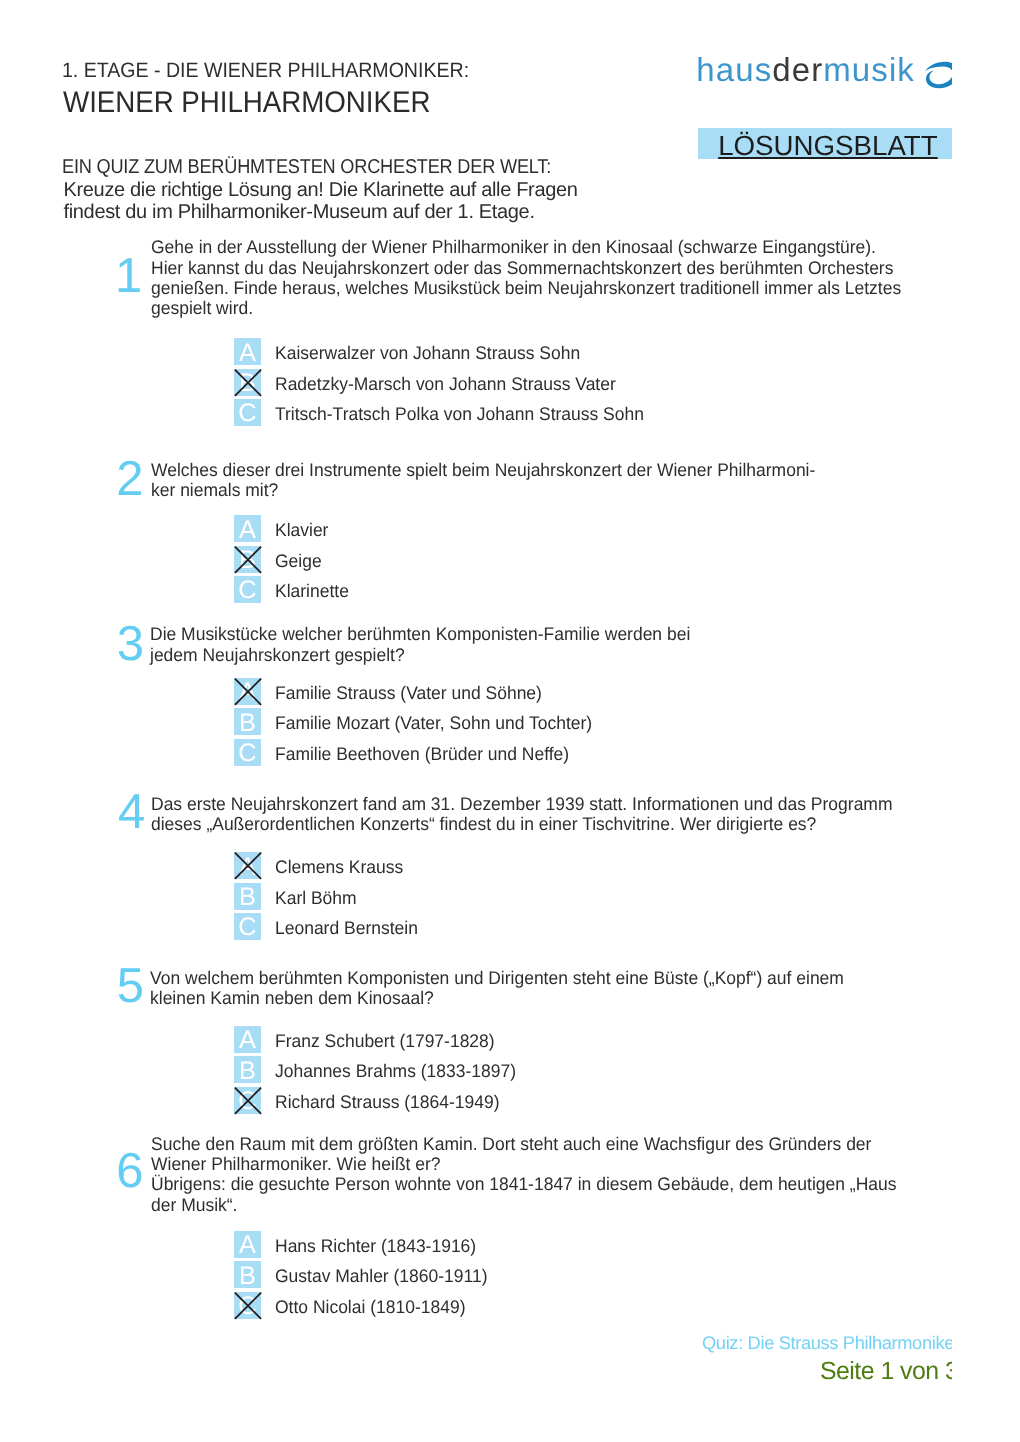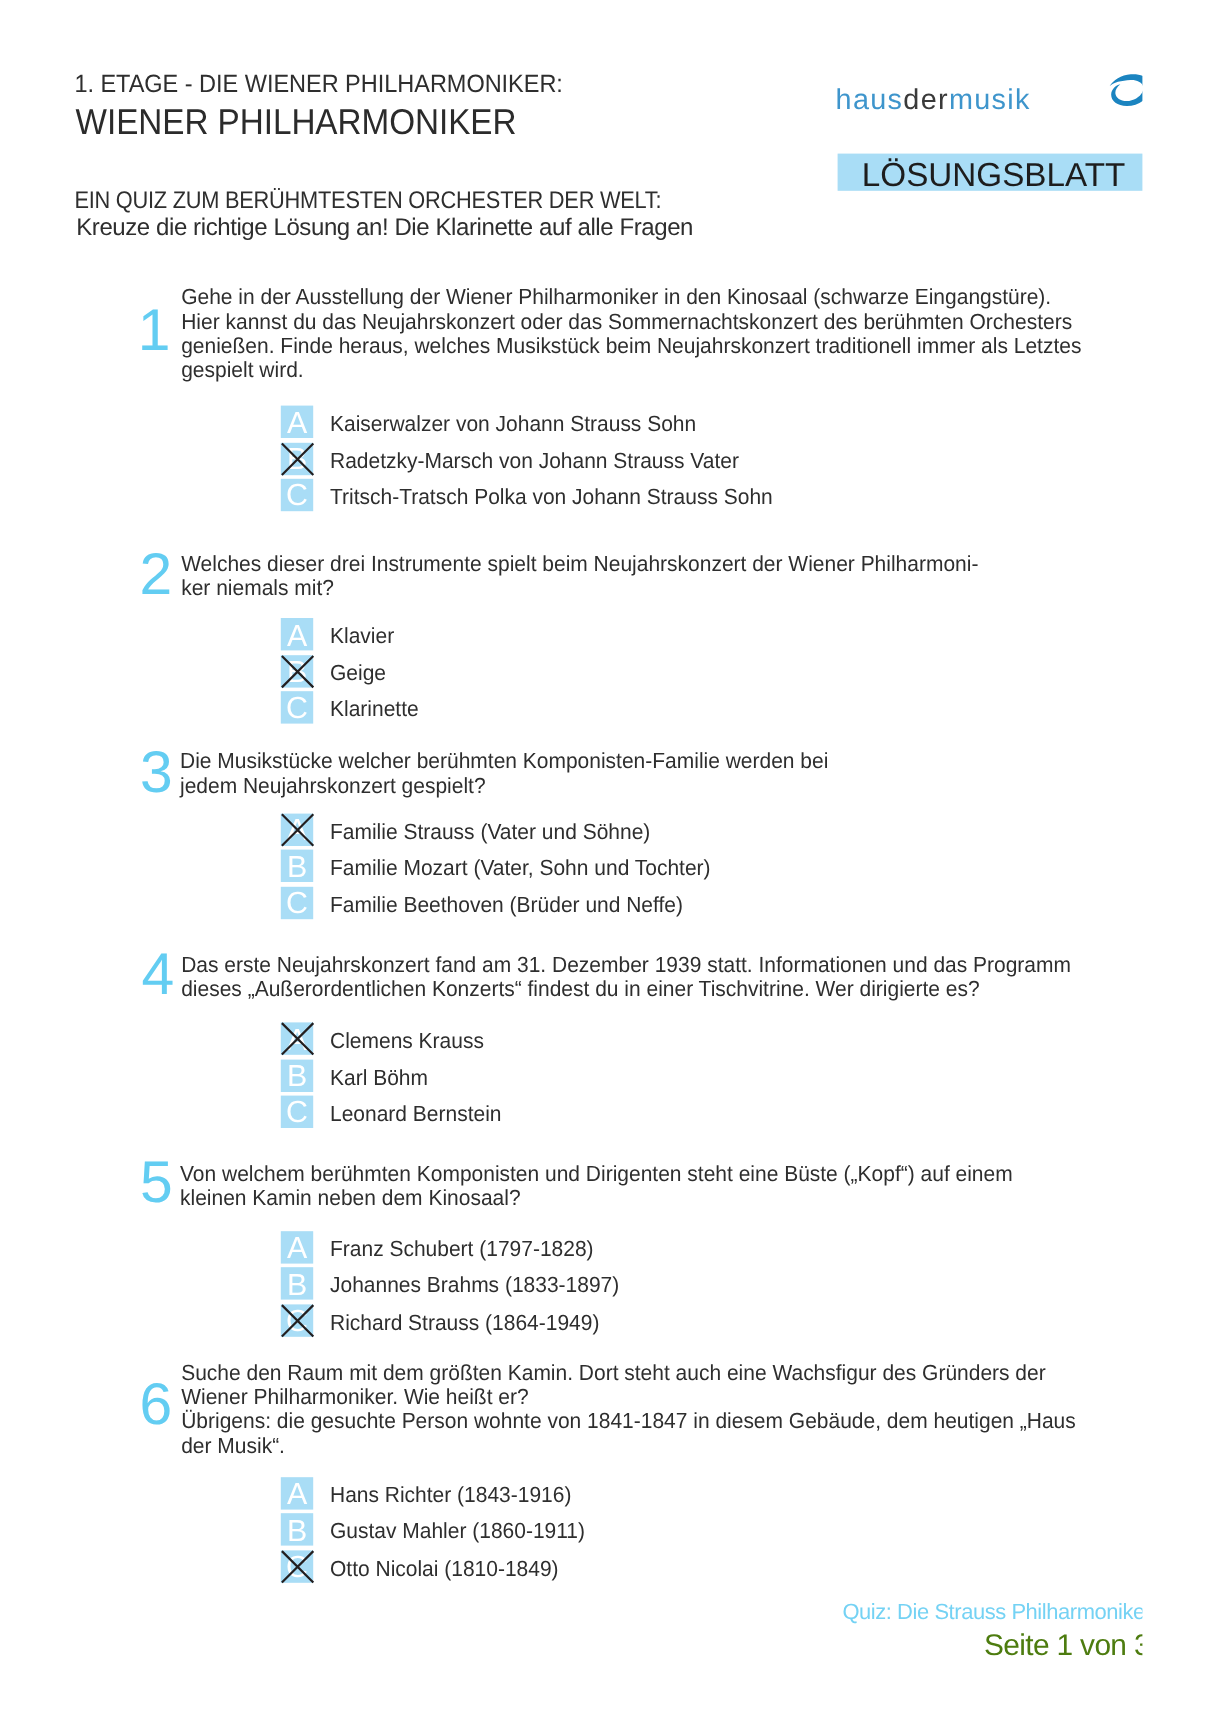--- a/index.html
+++ b/index.html
@@ -15,27 +15,27 @@
 
   
   .kicker{position:absolute;left:62px;top:61.1px;font-size:20.87px;letter-spacing:-0.02px;color:#2e2e2e;line-height:20px;transform:scaleX(0.939);transform-origin:0 0;}
   .maintitle{position:absolute;left:63.4px;top:88px;font-size:29.9px;letter-spacing:-0.05px;color:#2b2b2b;line-height:29px;transform:scaleX(0.928);transform-origin:0 0;}
   .subtitle{position:absolute;left:63.5px;top:140px;font-size:20px;line-height:22.5px;color:#2e2e2e;white-space:nowrap;letter-spacing:-0.34px;margin-top:16px;}
   .subtitle .caps{letter-spacing:-0.22px;transform:scaleX(0.908);transform-origin:0 0;display:block;margin-left:-1.3px;}
   .kicker,.maintitle{white-space:nowrap;}
 
   
   .logo{position:absolute;left:0px;top:0px;width:1020px;height:120px;}
-  .logo-word{position:absolute;left:696.3px;top:67px;font-size:24px;letter-spacing:1.1px;color:#3e95cc;line-height:33px;white-space:nowrap;}
+  .logo-word{position:absolute;left:696.3px;top:53px;font-size:33px;letter-spacing:1.1px;color:#3e95cc;line-height:33px;white-space:nowrap;}
   .logo-word b{font-weight:normal;color:#3a3a3a;}
   .logo-mark{position:absolute;left:923.5px;top:60.8px;}
   .logo-sub{position:absolute;left:778.2px;top:100.3px;font-size:10px;letter-spacing:2.65px;color:#a16207;line-height:12px;white-space:nowrap;margin-top:31px;}
 
   .banner{position:absolute;left:698px;top:128px;width:262.5px;height:30.9px;background:#a9ddf6;}
-  .banner span{position:absolute;left:20.2px;top:3.9px;font-size:27.7px;color:#1d1d1d;line-height:27px;white-space:nowrap;}
+  .banner span{position:absolute;left:20.2px;top:3.9px;font-size:27.7px;color:#1d1d1d;line-height:27px;white-space:nowrap;text-decoration:underline;}
 
   
   .q{position:absolute;left:0;top:0;width:1020px;height:1px;}
   .qnum{position:absolute;font-size:49px;color:#63cdf2;line-height:49px;}
   .qtext{position:absolute;font-size:18.26px;line-height:20.2px;color:#2e2e2e;white-space:nowrap;letter-spacing:0px;transform:scaleX(0.958);transform-origin:0 0;}
   .opt{position:absolute;left:234px;height:27px;}
   .box{position:absolute;left:0;top:0;width:27px;height:27px;background:#a9ddf6;}
   .box span{position:absolute;left:0;right:0;top:3.4px;text-align:center;font-size:25.3px;color:#ffffff;line-height:23.1px;}
   .cross{position:absolute;left:-4px;top:-4px;}
   .olabel{position:absolute;font-size:18.26px;color:#2e2e2e;white-space:nowrap;line-height:20px;letter-spacing:0px;transform:scaleX(0.958);transform-origin:0 0;}
@@ -47,20 +47,21 @@
 </head>
 <body>
 
 <div class="page">
 
   <div class="kicker">1. ETAGE - DIE WIENER PHILHARMONIKER:</div>
   <div class="maintitle">WIENER PHILHARMONIKER</div>
   <div class="subtitle">
     <div class="caps">EIN QUIZ ZUM BERÜHMTESTEN ORCHESTER DER WELT:</div>
     <div>Kreuze die richtige Lösung an! Die Klarinette auf alle Fragen</div>
+    <div>findest du im Philharmoniker-Museum auf der 1. Etage.</div>
   </div>
 
   <div class="logo">
     <div class="logo-word"><span>haus</span><b>der</b><span>musik</span></div>
     <div class="logo-mark">
       <svg width="35.5" height="29" viewBox="0 0 35.5 29">
         <path d="M0.7 10.9 C3.5 5.8 10.3 1.4 18.3 0.9 C27.6 0.3 34.6 4.0 34.4 9.5 C34.3 12.5 33.2 15.4 31.3 18.0 L32.2 19.1 C28.7 24.1 21.6 27.4 14.9 27.3 C6.8 27.2 1.6 23.0 2.0 17.4 C2.3 13.3 5.6 10.2 9.6 9.2 C6.6 11.6 5.2 14.3 5.5 17.0 C5.9 21.2 10.9 24.0 17.0 23.1 C23.7 22.1 28.9 17.2 28.8 12.3 C28.7 8.1 24.1 5.3 18.0 5.6 C11.0 6.0 3.3 7.6 0.7 10.9 Z" fill="#1b84c0"></path>
       </svg>
     </div>
     <div class="logo-sub">das klangmuseum</div>

